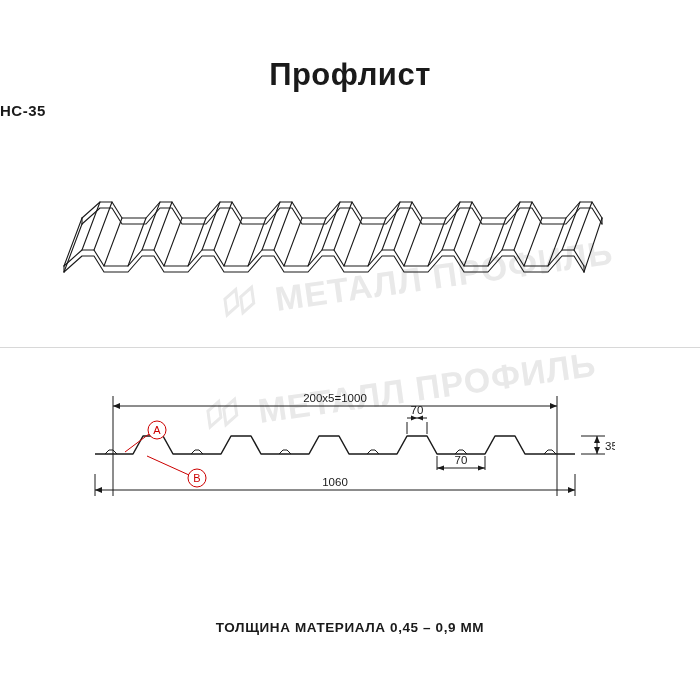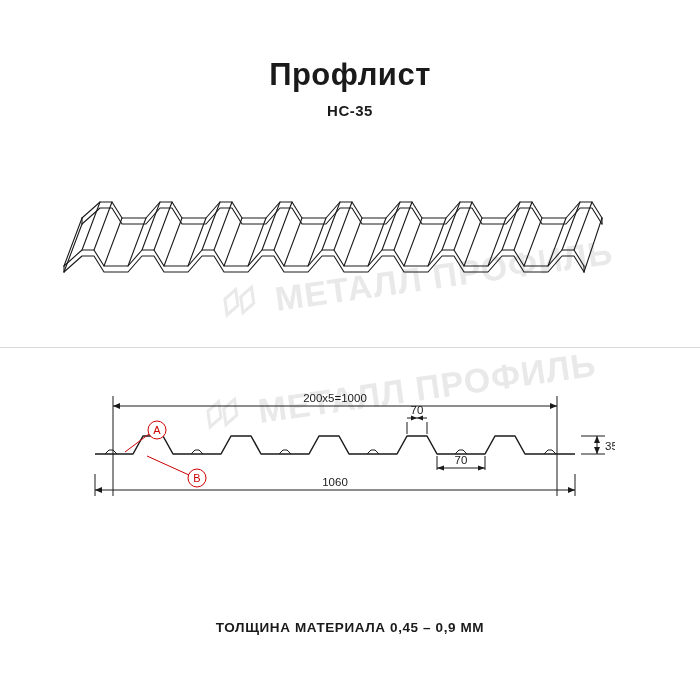--- a/index.html
+++ b/index.html
@@ -32,21 +32,21 @@
     font-size: 31px;
     font-weight: bold;
     letter-spacing: 0.5px;
     color: #1a1a1a;
   }
   .subtitle {
     position: absolute;
     top: 102px;
     left: 0;
     width: 700px;
-    text-align: center;
+    text-align: left;
     font-size: 15px;
     font-weight: bold;
     letter-spacing: 0.5px;
     color: #1a1a1a;
   }
 
   
   .watermark {
     position: absolute;
     color: #e9e9e9;

